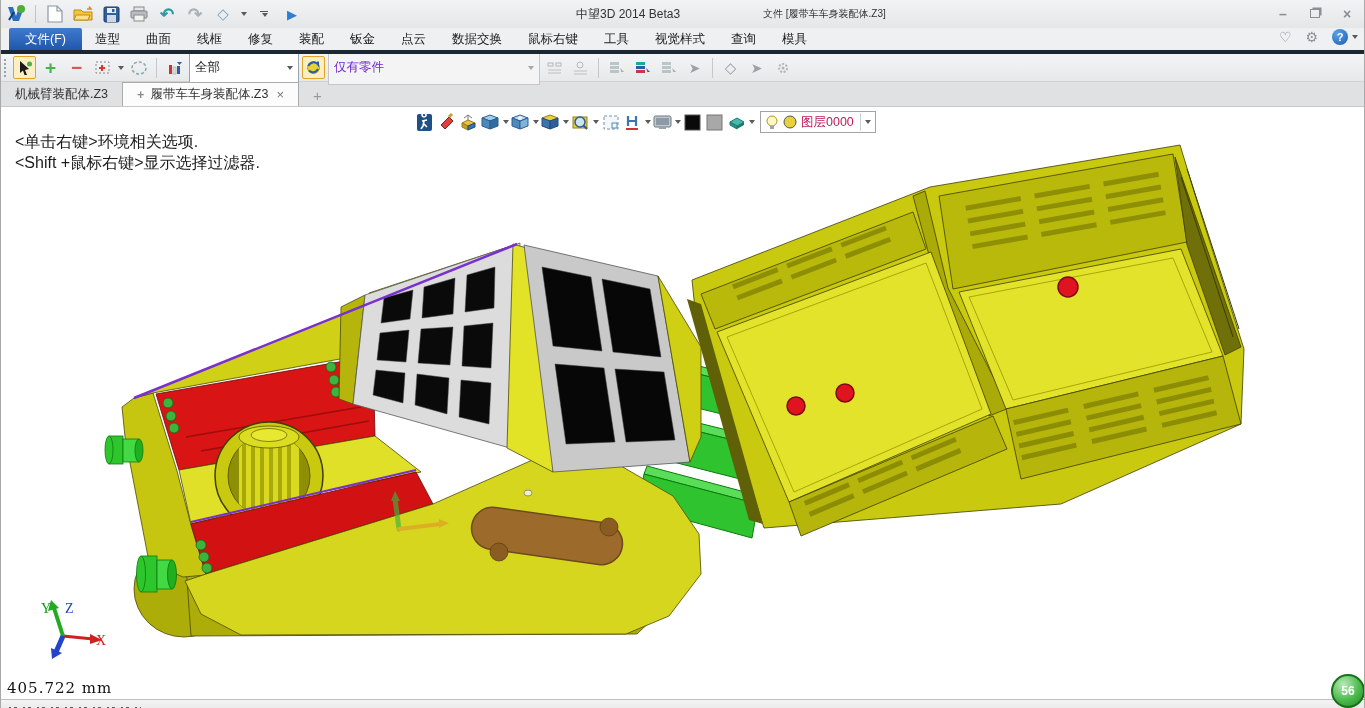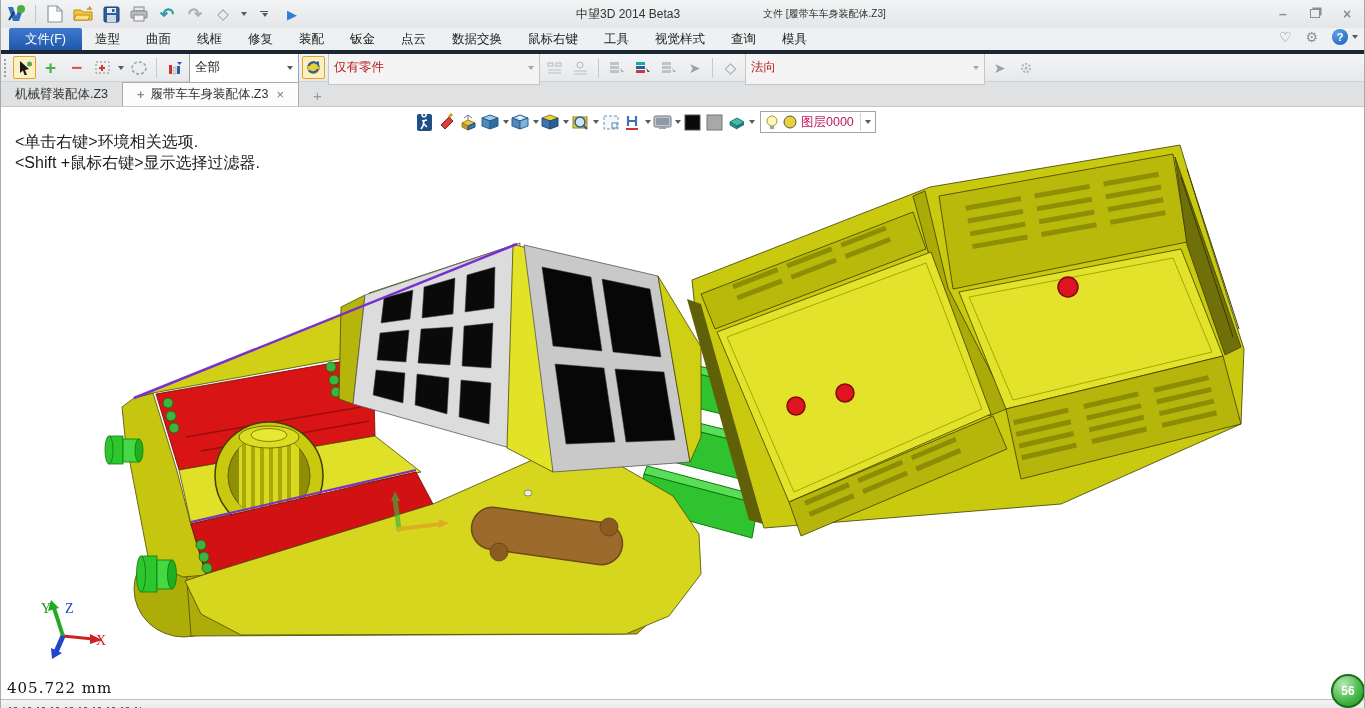--- a/index.html
+++ b/index.html
@@ -34,21 +34,21 @@
 
   
   .toolbar { height:28px; margin-top:4px; background:linear-gradient(#f4f5f6,#e6e8ea); border-bottom:1px solid #cfd2d5; display:flex; align-items:center; gap:3px; padding:0 2px; }
   .handle { width:5px; height:20px; background-image:radial-gradient(#9aa0a6 1px, transparent 1.2px); background-size:4px 4px; margin-right:2px; }
   .tbtn { width:23px; height:23px; display:flex; align-items:center; justify-content:center; border:1px solid transparent; border-radius:2px; }
   .tbtn.hl { border-color:#e0a426; background:#fdefc3; }
   .tsep { width:1px; height:20px; background:#c6c9cc; margin:0 3px; }
   .caret { width:0; height:0; border-left:3px solid transparent; border-right:3px solid transparent; border-top:4px solid #5a5a5a; margin-left:1px; }
   .caret.dis { border-top-color:#a7a7a7; }
   .combo { display:flex; align-items:center; justify-content:space-between; height:34px; border:1px solid #98a4b2; background:#fff; padding:0 5px; font-size:12.5px; color:#222; }
-  .combo.disabled { background:#f4f4f4; border-color:#c6c6c6; color:#b91c1c; }
+  .combo.disabled { background:#f4f4f4; border-color:#c6c6c6; color:#6d28d9; }
   .w-filter { width:110px; } .w-scope { width:212px; } .w-orient { width:240px; }
   .plus-g { color:#46b44c; font-size:19px; font-weight:bold; }
   .minus-r { color:#e05050; font-size:19px; font-weight:bold; }
   .dis-arrow { color:#9aa0a6; font-size:14px; }
   .dia { color:#9aa0a6; font-size:15px; }
 
   
   .doctabs { height:25px; background:#e0e1e2; display:flex; align-items:flex-end; border-bottom:1px solid #c8c8c8; }
   .dtab { height:23px; display:flex; align-items:center; padding:0 14px; font-size:12.5px; color:#333; gap:6px; }
   .dtab.active { background:#fcfcfc; border:1px solid #ababab; border-bottom:none; height:24px; }
@@ -242,24 +242,20 @@
     <svg width="18" height="16" opacity=".6">
         <rect x="2" y="2" width="9" height="3" fill="#9aa"></rect>
         <rect x="2" y="6" width="9" height="3" fill="#9aa"></rect>
         <rect x="2" y="10" width="9" height="3" fill="#9aa"></rect>
         <path d="M12 8 L16 12 L13.5 12 L14.5 15 Z" fill="#777"></path>
       </svg>
   </span>
   <span class="tbtn dis-arrow">➤</span>
   <span class="tsep"></span>
   <span class="tbtn dia">◇</span>
-  <div class="combo disabled w-orient">
-    <span>法向</span>
-      <span class="caret dis"></span>
-  </div>
   <span class="tbtn dis-arrow">➤</span>
   <span class="tbtn">
     <svg width="16" height="16" opacity=".55">
         <circle cx="8" cy="8" r="4" fill="none" stroke="#888" stroke-width="2" stroke-dasharray="2 1.5"></circle>
         <circle cx="8" cy="8" r="1.5" fill="#888"></circle>
       </svg>
   </span>
 </div>
 
 <div class="doctabs">

